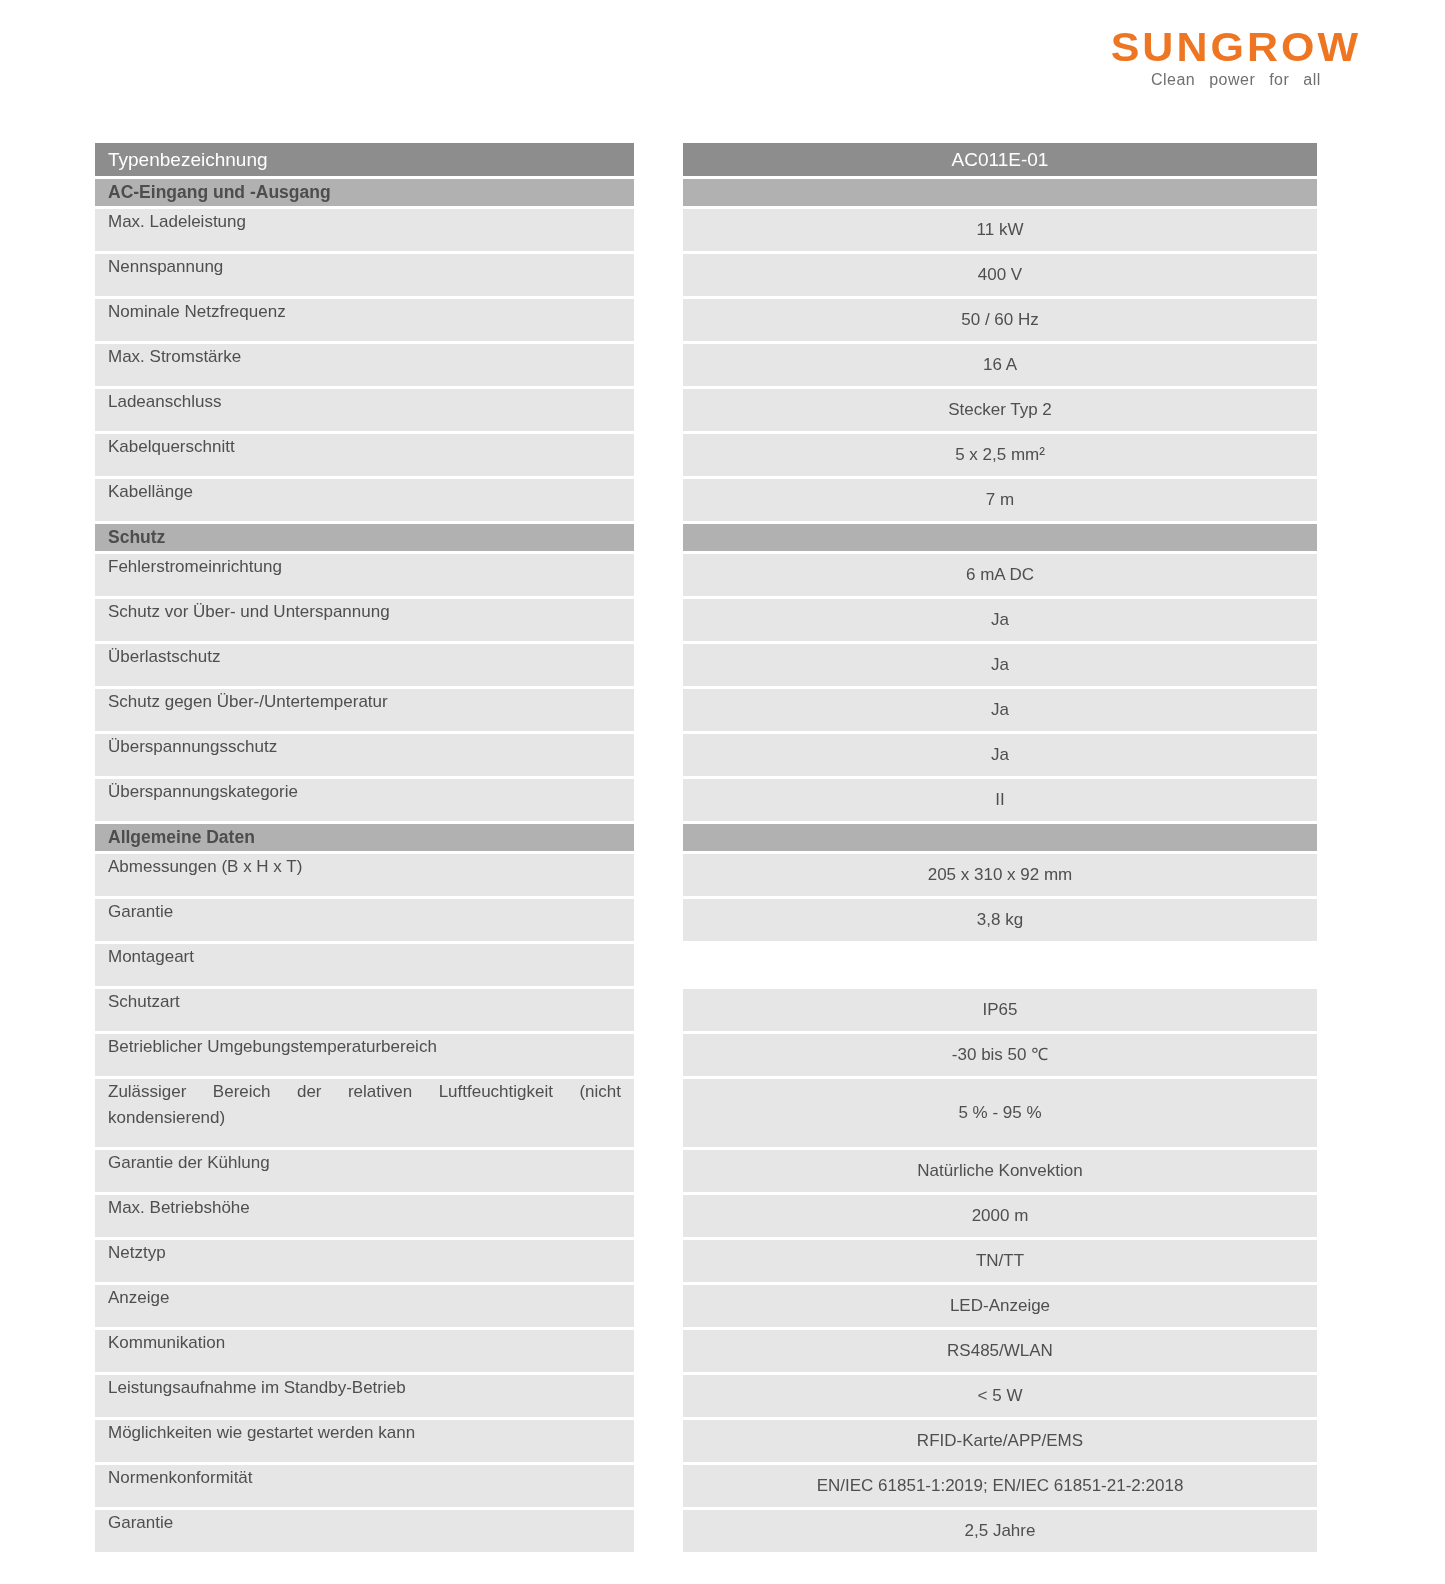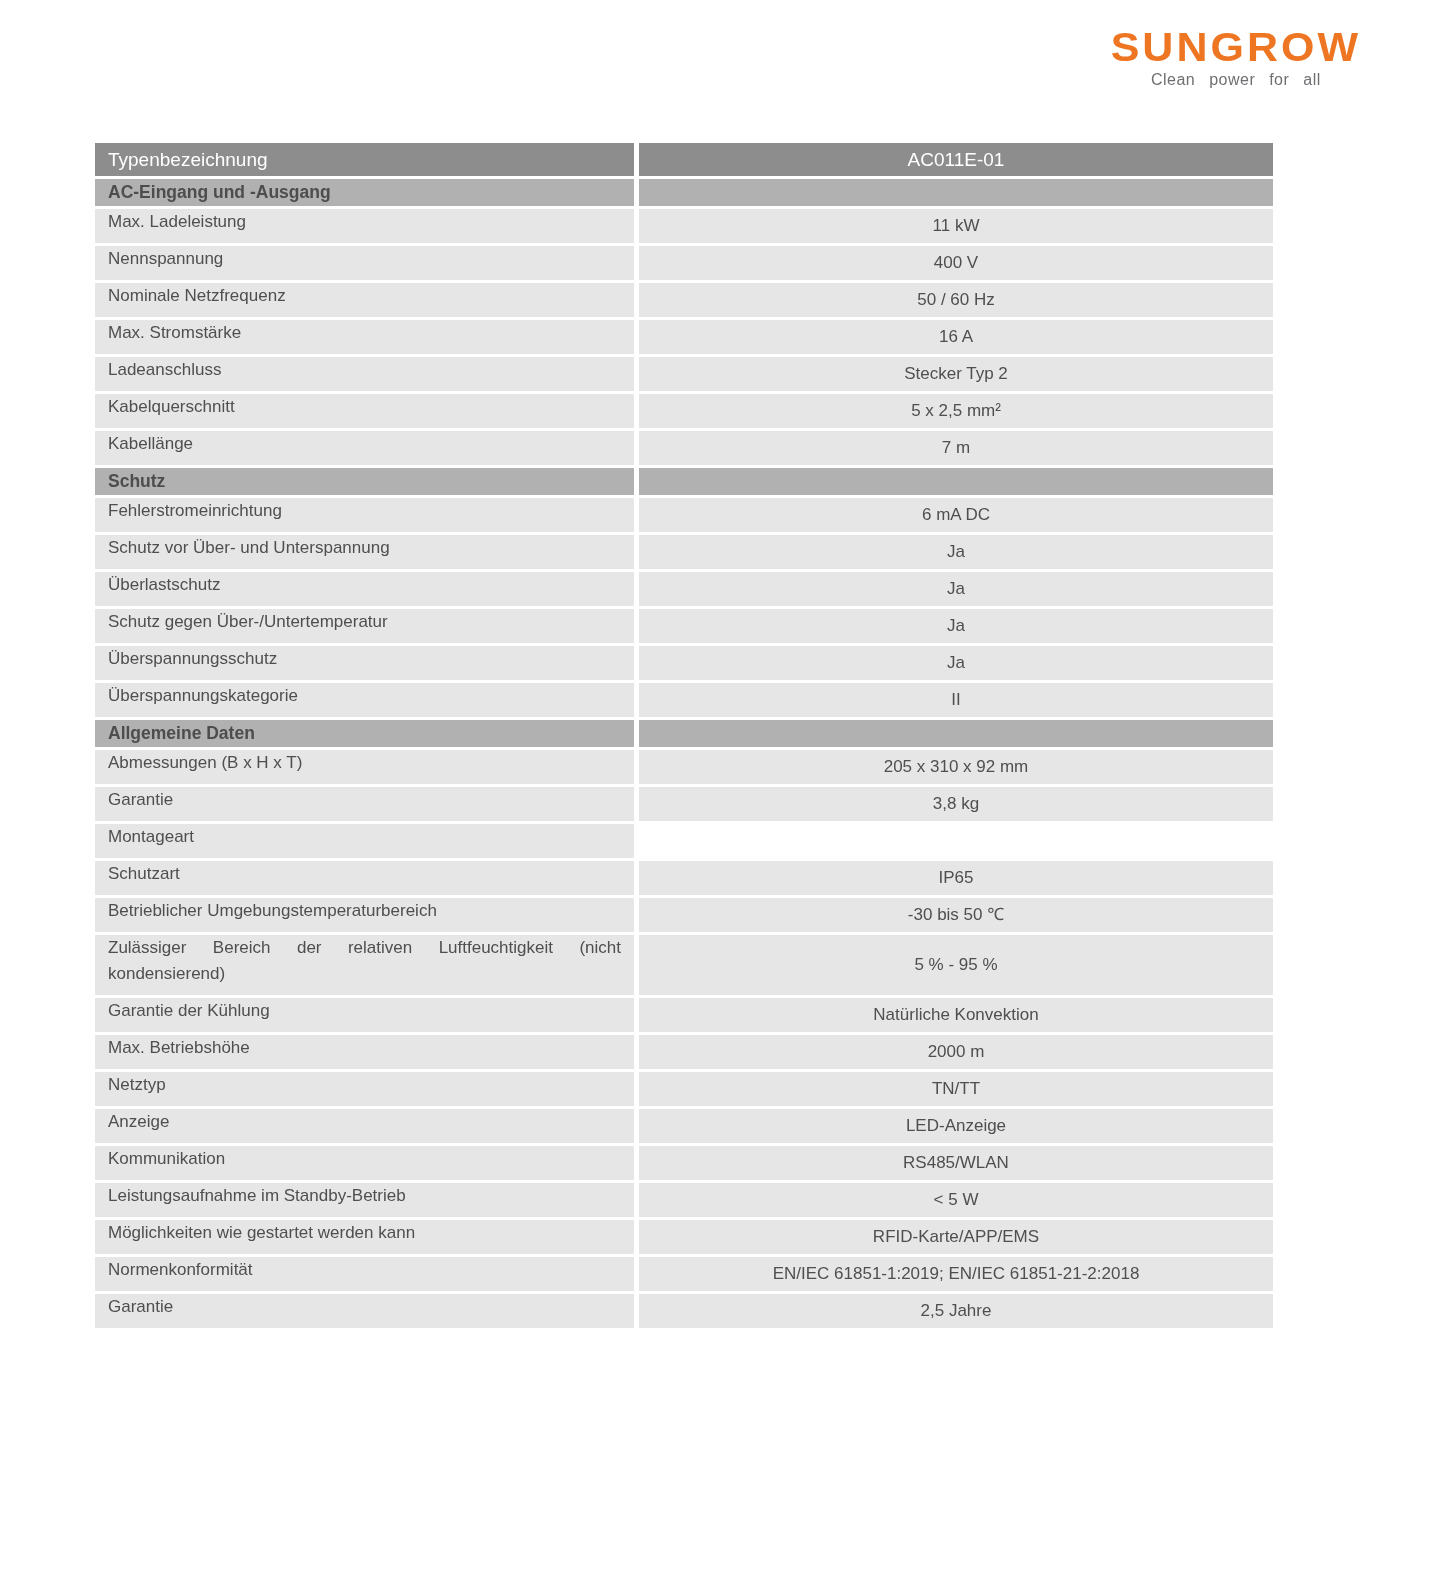--- a/index.html
+++ b/index.html
@@ -49,20 +49,21 @@
     width: 539px;
     padding: 0 13px;
     text-align: justify;
   }
   .value-cell {
     width: 634px;
     display: flex;
     align-items: center;
     justify-content: center;
     text-align: left;
+    margin-left: 44px;
   }
 
   .header-row .cell {
     background: var(--header-bg, #8D8D8D);
     color: var(--header-text, #FFFFFF);
     font-weight: 400;
     font-size: 19px;
     height: 33px;
     line-height: 33px;
   }
@@ -79,21 +80,21 @@
   .row-section .label-cell { text-align: left; }
 
   .row-data .cell {
     background: var(--row-bg, #E6E6E6);
     color: var(--row-text, #4F4F4F);
     font-weight: 400;
     font-size: 17px;
     min-height: 26px;
     line-height: 26px;
   }
-  .row-data .label-cell { padding-top: 0; padding-bottom: 8px; }
+  .row-data .label-cell { padding-top: 0; padding-bottom: 16px; }
   .row-data .value-cell { font-size: 17px; }
 </style>
 </head>
 <body>
 
 <div class="page">
 
   <div class="logo-block">
     <div class="brand">SUNGROW</div>
     <div class="tagline">Clean  power  for  all</div>

